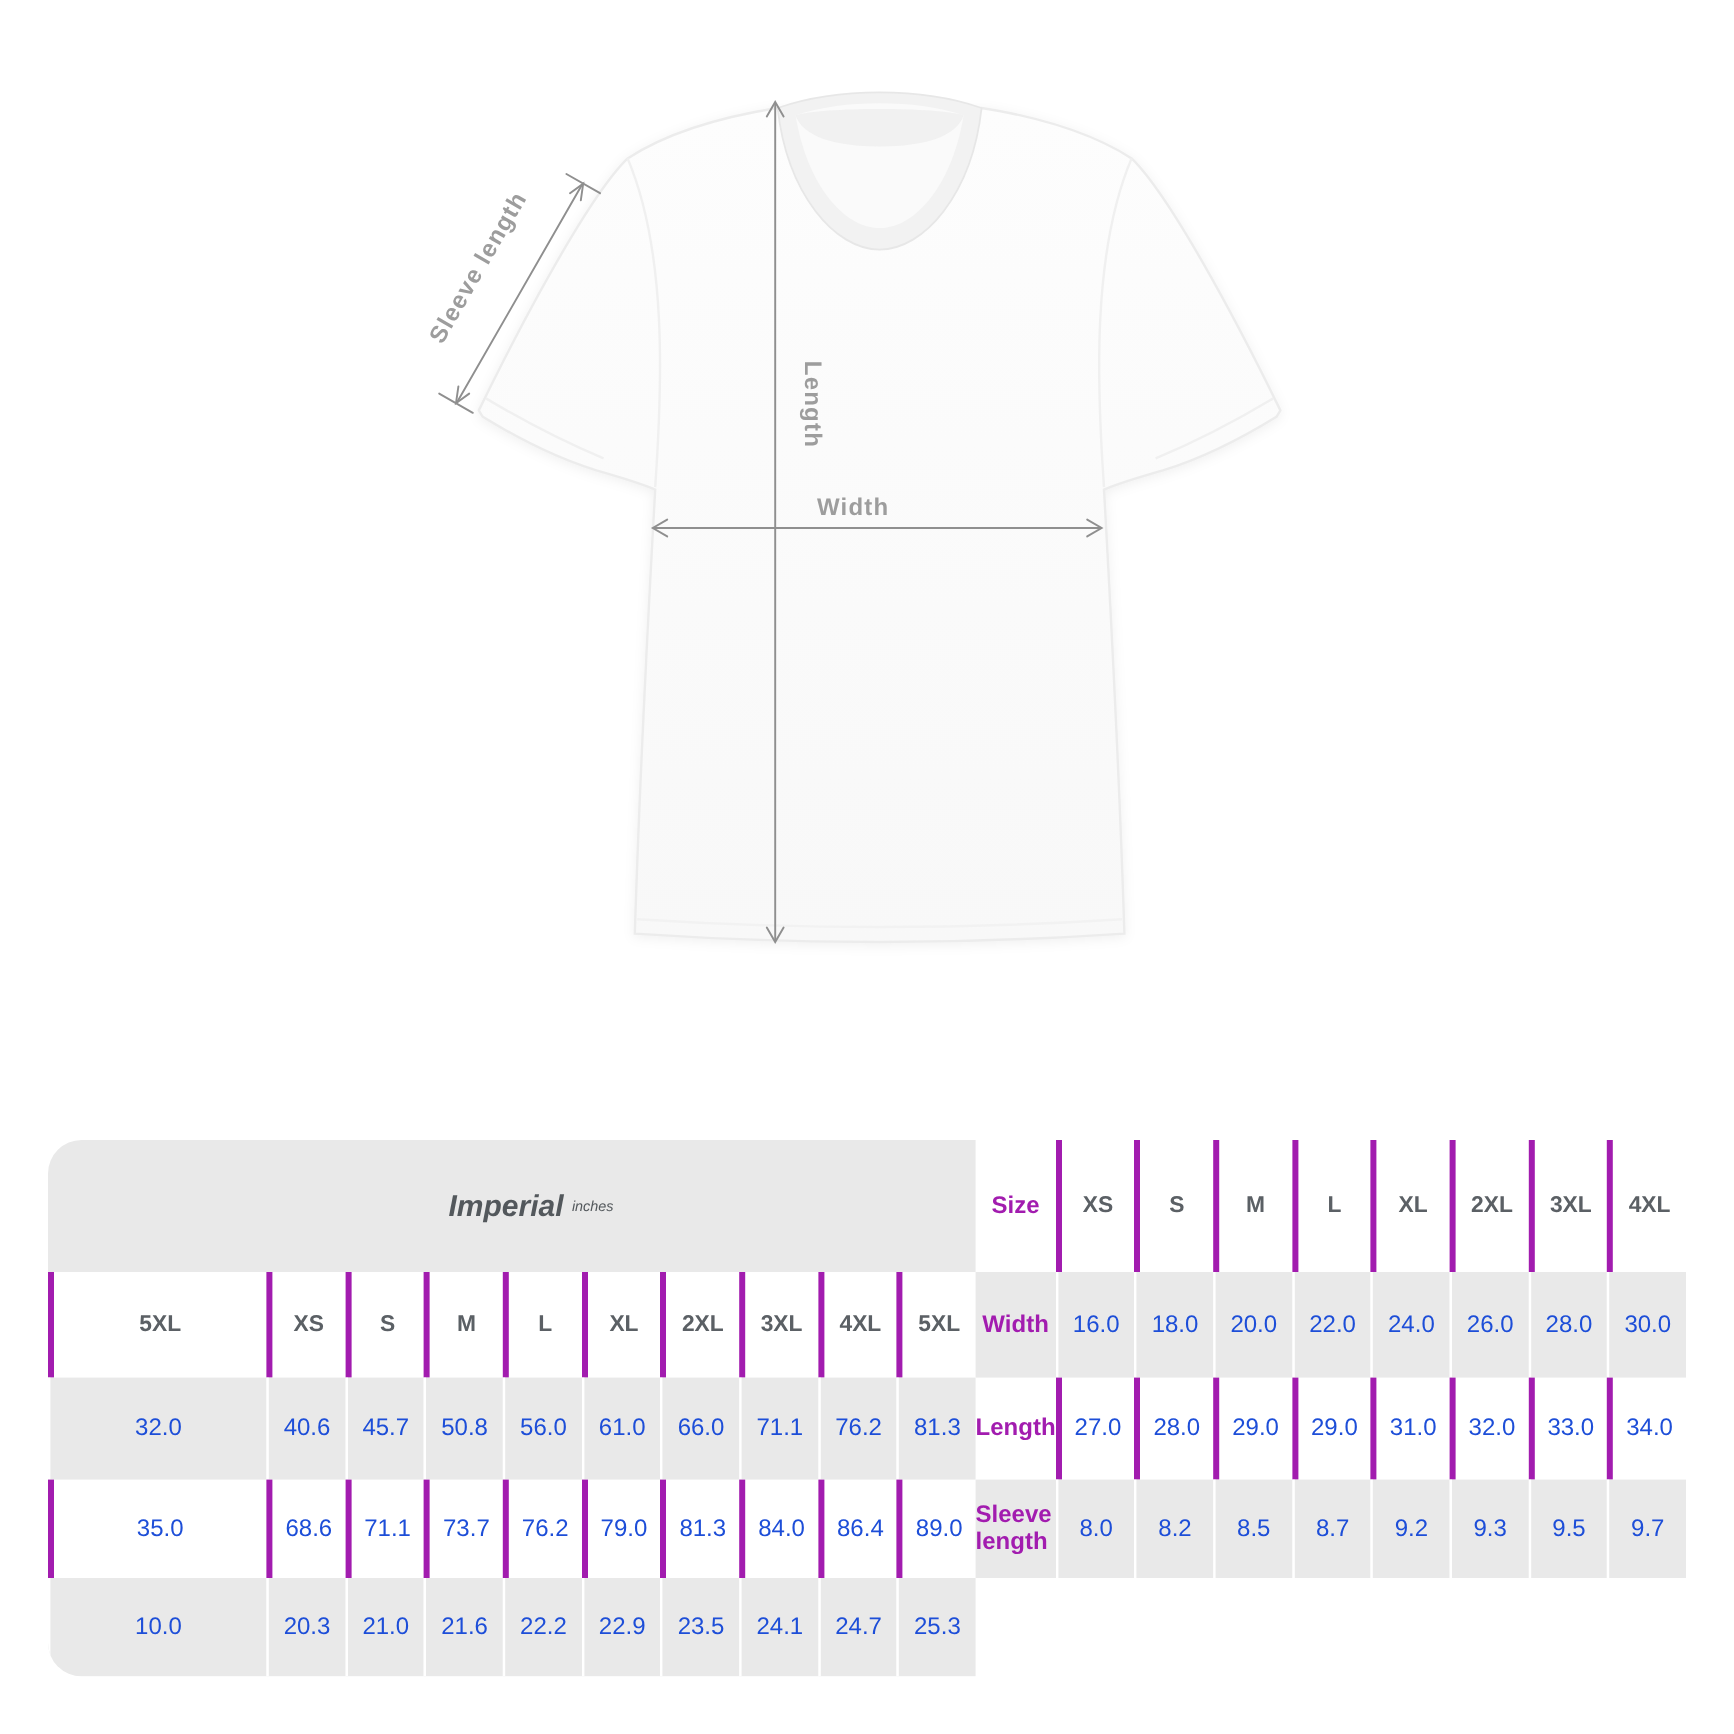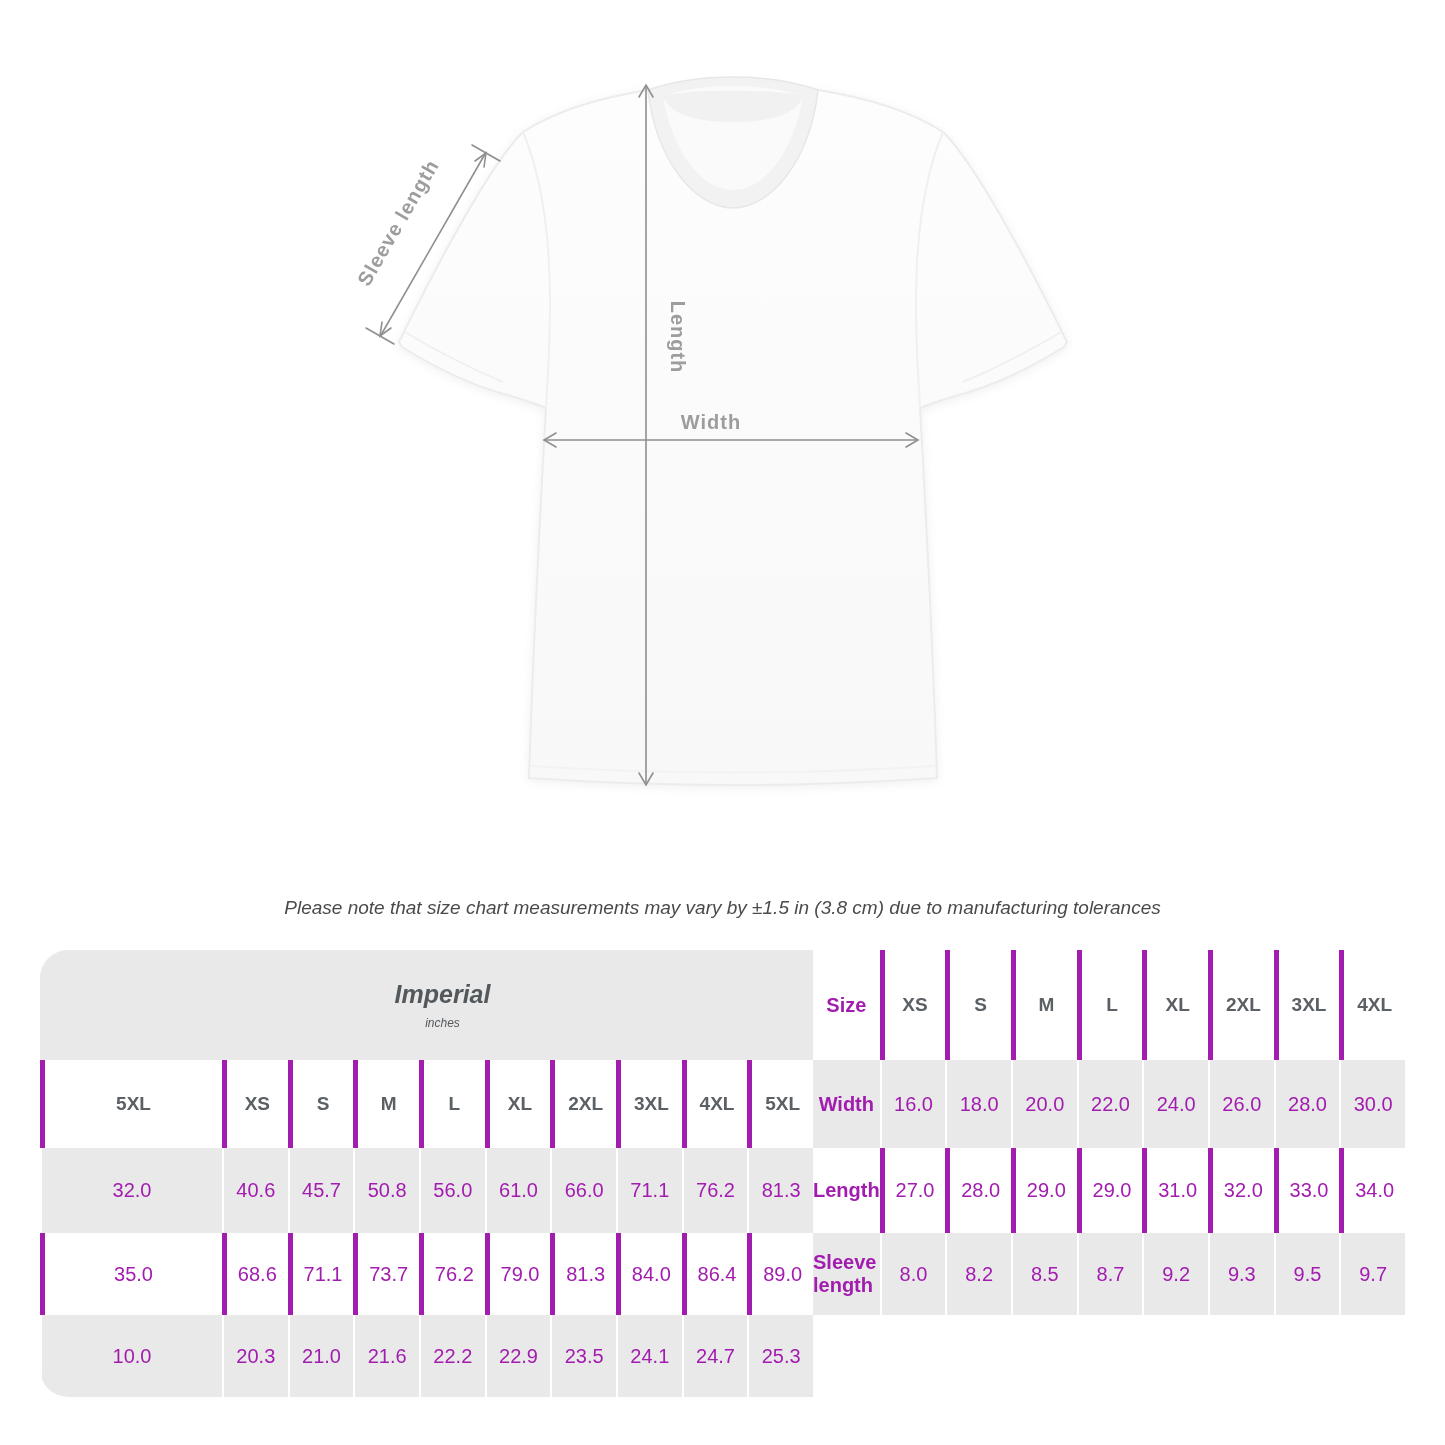--- a/index.html
+++ b/index.html
@@ -18,31 +18,31 @@
     font-size:19px;font-style:italic;color:#4a4a4a;
   }
   .size-table{
     position:absolute;top:950px;left:40px;width:1365px;height:447px;
     display:grid;
     grid-template-columns:182px repeat(18, 1fr);
     grid-template-rows:110px 88px 85px 82px 82px;
     border-radius:28px;overflow:hidden;background:#ffffff;
   }
   .band{
-    background:#e9e9e9;display:flex;flex-direction:column;align-items:center;
+    background:#e9e9e9;display:flex;flex-direction:row;align-items:center;
     justify-content:center;gap:7px;padding-left:32px;
   }
   .band-imperial{grid-column:1 / 11;}
   .band-metric{grid-column:11 / 20;}
   .band-title{font-size:25px;font-weight:bold;font-style:italic;color:#53585c;}
   .band-unit{font-size:12px;font-style:italic;color:#53585c;}
   .c{display:flex;align-items:center;justify-content:center;}
   .h{font-size:19px;font-weight:bold;color:#5b6065;}
   .lab{font-size:20px;font-weight:bold;color:#a21caf;}
-  .n{font-size:20px;color:#a21caf;}
+  .n{font-size:20px;color:#1d4ed8;}
   .g{background:#e9e9e9;}
   .d{border-left:5px solid #a21caf;}
   .dg{border-left:2px solid #ffffff;}
 </style>
 </head>
 <body>
 
 <div class="page">
 
   <svg class="diagram" width="1445" height="835" viewBox="0 0 1445 835" xmlns="http://www.w3.org/2000/svg">
@@ -110,21 +110,20 @@
         <line x1="472" y1="145" x2="500" y2="161"></line>
         <line x1="366" y1="328" x2="394" y2="344"></line>
       </g>
     </g>
 
     <text class="dl" transform="translate(404,226) rotate(-60)" text-anchor="middle">Sleeve length</text>
     <text class="dl" transform="translate(671,337) rotate(90)" text-anchor="middle">Length</text>
     <text class="dl" x="711" y="429" text-anchor="middle">Width</text>
   </svg>
 
-  <p class="note">Please note that size chart measurements may vary by ±1.5 in (3.8 cm) due to manufacturing tolerances</p>
 
   <div class="size-table">
 
     <div class="band band-imperial">
       <div class="band-title">Imperial</div>
       <div class="band-unit">inches</div>
     </div>
 
     <div class="c lab">Size</div>
     <div class="c h d">XS</div>

